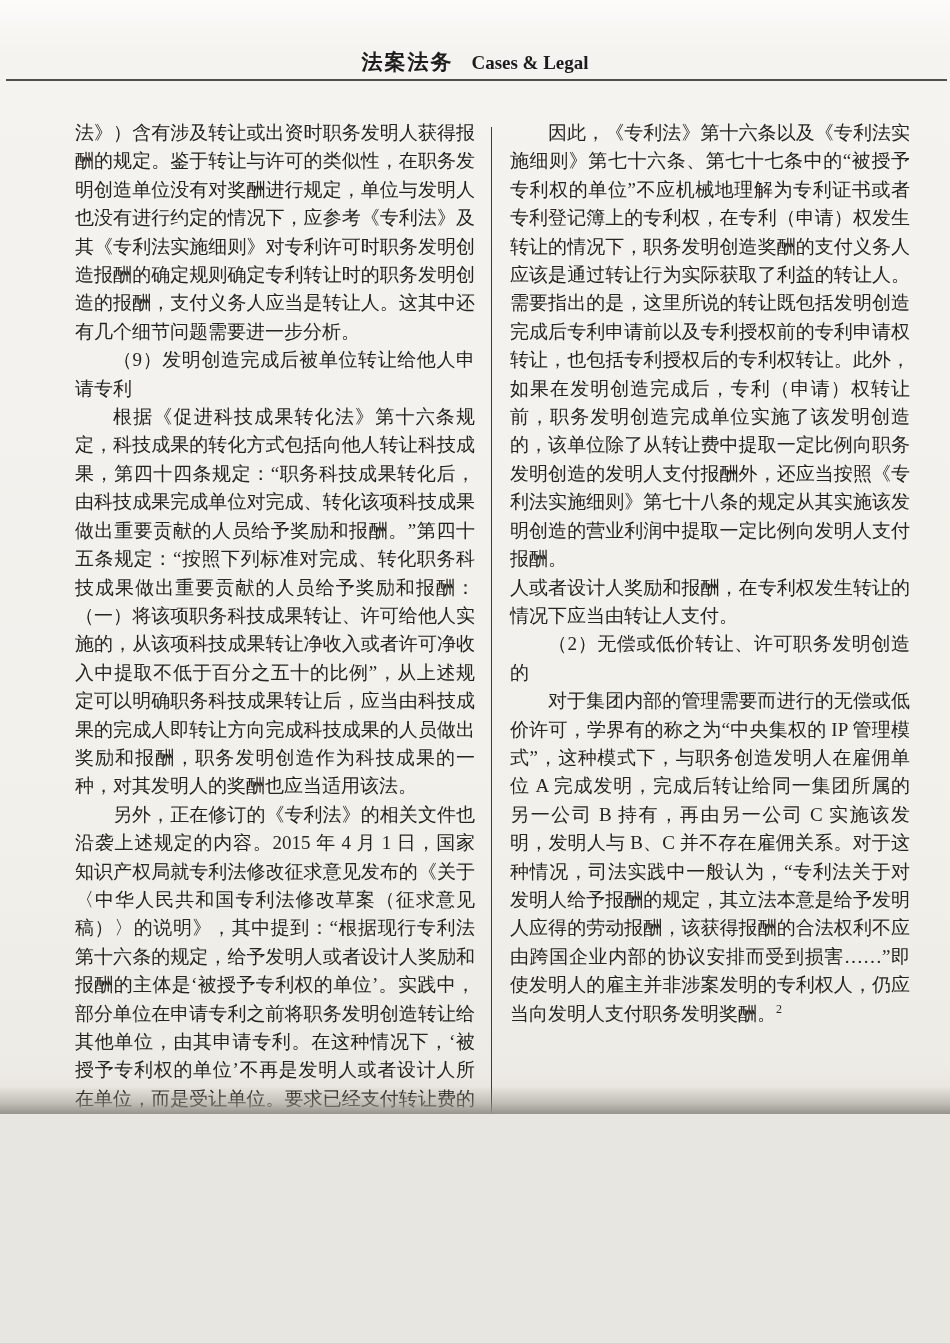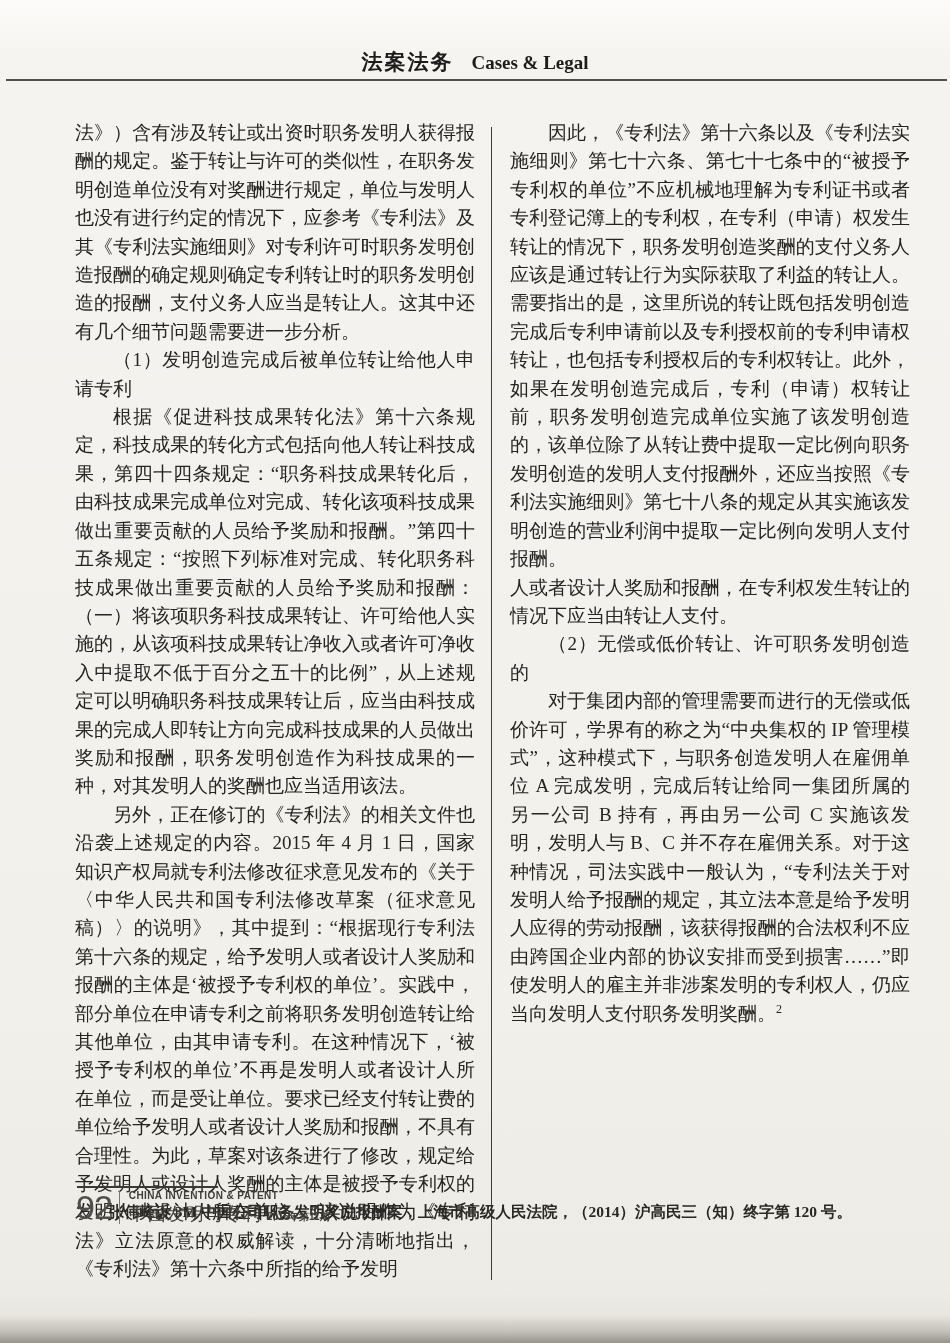--- a/index.html
+++ b/index.html
@@ -2,21 +2,21 @@
 <html lang="zh"><head>
 <meta charset="utf-8">
 <style>
   html,body{margin:0;padding:0;}
   body{
     width:950px;height:1343px;
     background:#e8e6e1;
     font-family:"Liberation Serif","DejaVu Serif",serif;
   }
   .page{
-    position:relative;width:950px;height:1343px;overflow:hidden;
+    position:relative;width:950px;height:1114px;overflow:hidden;
     background:linear-gradient(180deg,#fcfbf9 0%,#f5f3ef 5%,#f2f0eb 75%,#edebe5 96%,#e3e1da 100%);
     color:#262420;
   }
   
   .header-title{
     position:absolute;top:48px;left:0;width:100%;
     text-align:center;white-space:nowrap;
   }
   .header-cn{
     font-family:"Liberation Sans","DejaVu Sans",sans-serif;
@@ -94,21 +94,21 @@
 <div class="page">
 
   <div class="header-title">
     <span class="header-cn">法案法务</span><span class="header-en">Cases &amp; Legal</span>
   </div>
   <div class="header-rule"></div>
 
   <main class="columns">
     <section class="col" id="col-left">
         <p class="para">法》）含有涉及转让或出资时职务发明人获得报酬的规定。鉴于转让与许可的类似性，在职务发明创造单位没有对奖酬进行规定，单位与发明人也没有进行约定的情况下，应参考《专利法》及其《专利法实施细则》对专利许可时职务发明创造报酬的确定规则确定专利转让时的职务发明创造的报酬，支付义务人应当是转让人。这其中还有几个细节问题需要进一步分析。</p>
-        <p class="para indent">（1）发明创造完成后被单位转让给他人申请专利</p>
+        <p class="para indent">（9）发明创造完成后被单位转让给他人申请专利</p>
         <p class="para indent">根据《促进科技成果转化法》第十六条规定，科技成果的转化方式包括向他人转让科技成果，第四十四条规定：“职务科技成果转化后，由科技成果完成单位对完成、转化该项科技成果做出重要贡献的人员给予奖励和报酬。”第四十五条规定：“按照下列标准对完成、转化职务科技成果做出重要贡献的人员给予奖励和报酬：（一）将该项职务科技成果转让、许可给他人实施的，从该项科技成果转让净收入或者许可净收入中提取不低于百分之五十的比例”，从上述规定可以明确职务科技成果转让后，应当由科技成果的完成人即转让方向完成科技成果的人员做出奖励和报酬，职务发明创造作为科技成果的一种，对其发明人的奖酬也应当适用该法。</p>
         <p class="para indent">另外，正在修订的《专利法》的相关文件也沿袭上述规定的内容。2015 年 4 月 1 日，国家知识产权局就专利法修改征求意见发布的《关于〈中华人民共和国专利法修改草案（征求意见稿）〉的说明》，其中提到：“根据现行专利法第十六条的规定，给予发明人或者设计人奖励和报酬的主体是‘被授予专利权的单位’。实践中，部分单位在申请专利之前将职务发明创造转让给其他单位，由其申请专利。在这种情况下，‘被授予专利权的单位’不再是发明人或者设计人所在单位，而是受让单位。要求已经支付转让费的单位给予发明人或者设计人奖励和报酬，不具有合理性。为此，草案对该条进行了修改，规定给予发明人或设计人奖酬的主体是被授予专利权的发明人或设计人所在单位。”该说明作为《专利法》立法原意的权威解读，十分清晰地指出，《专利法》第十六条中所指的给予发明</p>
       </section>
     <div class="col-divider"></div>
     <section class="col" id="col-right">
         <p class="para indent">因此，《专利法》第十六条以及《专利法实施细则》第七十六条、第七十七条中的“被授予专利权的单位”不应机械地理解为专利证书或者专利登记簿上的专利权，在专利（申请）权发生转让的情况下，职务发明创造奖酬的支付义务人应该是通过转让行为实际获取了利益的转让人。需要指出的是，这里所说的转让既包括发明创造完成后专利申请前以及专利授权前的专利申请权转让，也包括专利授权后的专利权转让。此外，如果在发明创造完成后，专利（申请）权转让前，职务发明创造完成单位实施了该发明创造的，该单位除了从转让费中提取一定比例向职务发明创造的发明人支付报酬外，还应当按照《专利法实施细则》第七十八条的规定从其实施该发明创造的营业利润中提取一定比例向发明人支付报酬。</p>
         <p class="para">人或者设计人奖励和报酬，在专利权发生转让的情况下应当由转让人支付。</p>
         <p class="para indent">（2）无偿或低价转让、许可职务发明创造的</p>
         <p class="para indent">对于集团内部的管理需要而进行的无偿或低价许可，学界有的称之为“中央集权的 IP 管理模式”，这种模式下，与职务创造发明人在雇佣单位 A 完成发明，完成后转让给同一集团所属的另一公司 B 持有，再由另一公司 C 实施该发明，发明人与 B、C 并不存在雇佣关系。对于这种情况，司法实践中一般认为，“专利法关于对发明人给予报酬的规定，其立法本意是给予发明人应得的劳动报酬，该获得报酬的合法权利不应由跨国企业内部的协议安排而受到损害……”即使发明人的雇主并非涉案发明的专利权人，仍应当向发明人支付职务发明奖酬。<sup>2</sup></p>
       </section>

